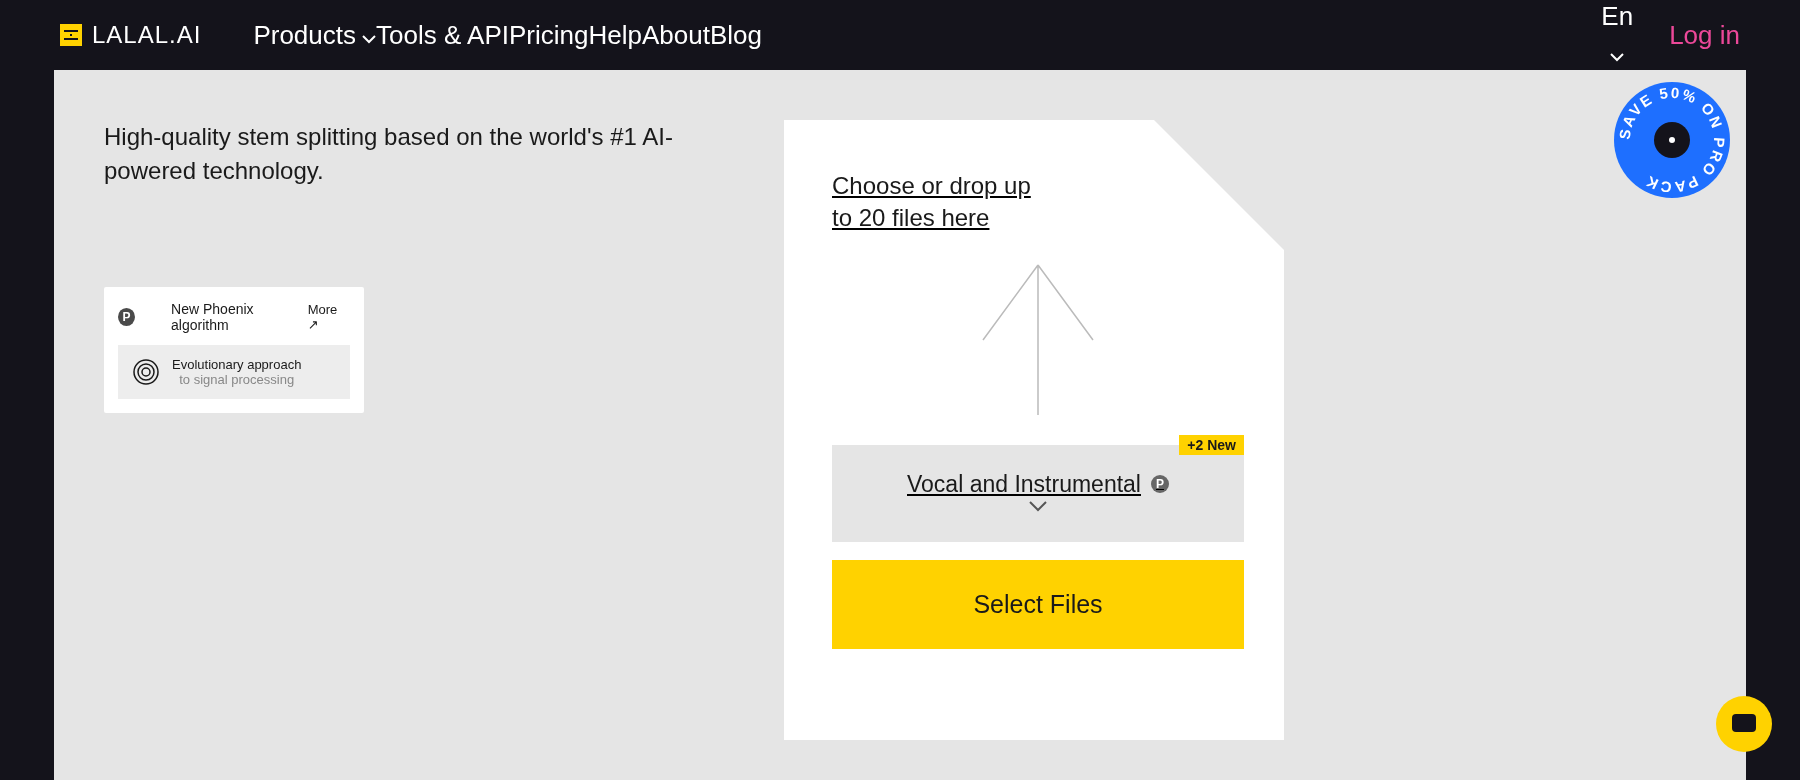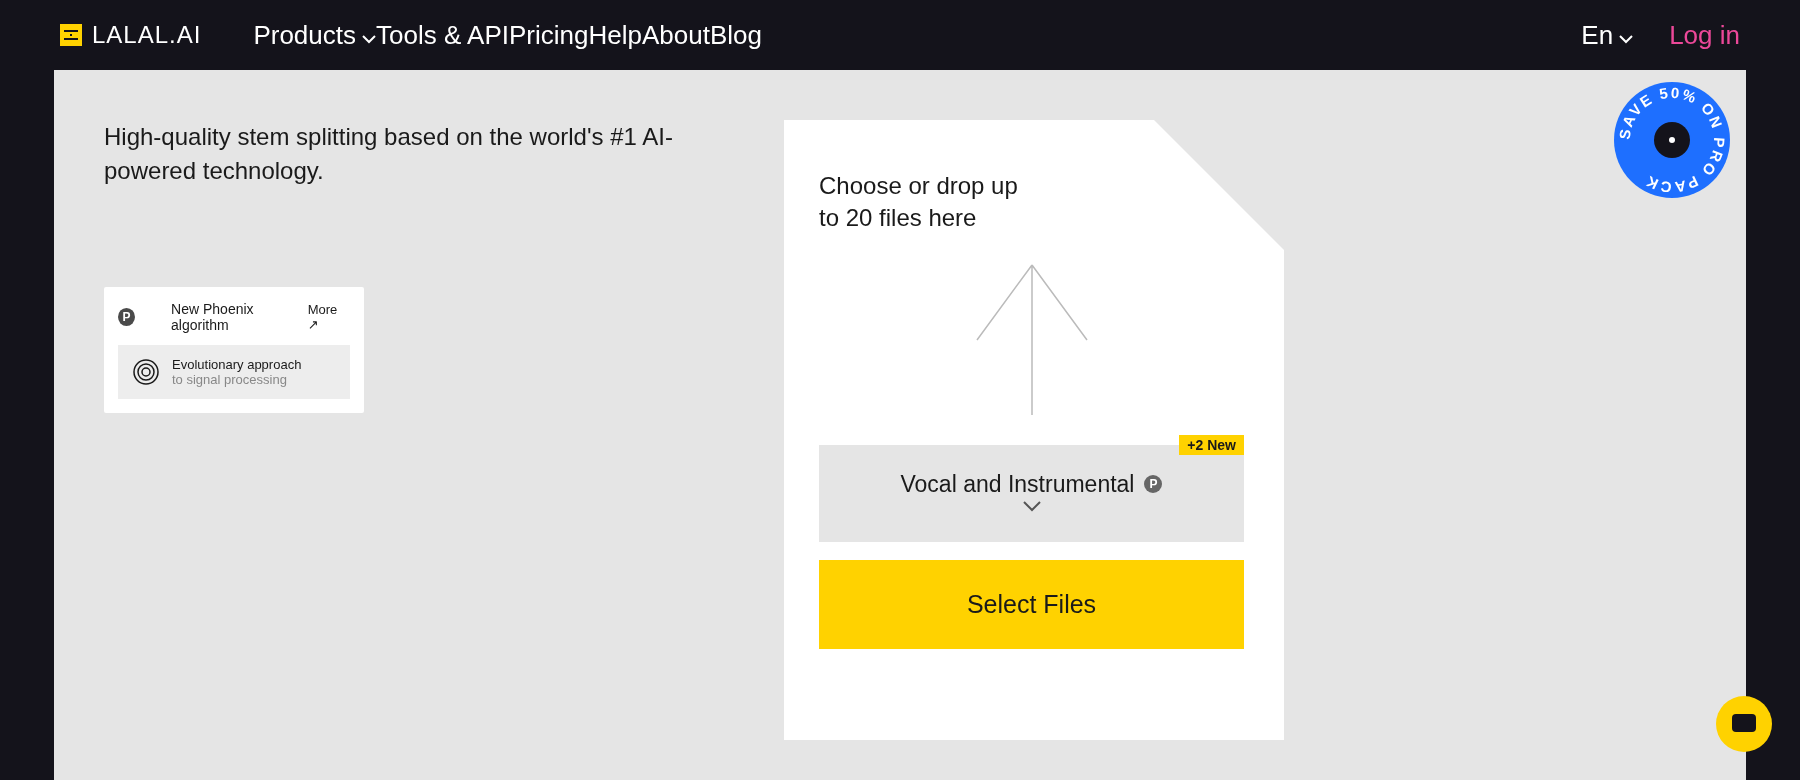--- a/index.html
+++ b/index.html
@@ -60,20 +60,21 @@
       align-items: center;
       gap: 36px;
     }
     .lang-selector {
       color: #fff;
       font-size: 26px;
       display: flex;
       align-items: center;
       gap: 6px;
       cursor: pointer;
+      flex-direction: column;
     }
     .login {
       color: #ec4899;
       font-size: 26px;
       cursor: pointer;
     }
     .chevron-down {
       display: inline-block;
     }
     
@@ -154,40 +155,42 @@
       gap: 12px;
     }
     .spiral-icon {
       width: 28px;
       height: 28px;
       flex-shrink: 0;
     }
     .feature-text {
       display: flex;
       flex-direction: column;
+      align-items: center;
     }
     .feature-main {
       font-size: 13px;
       color: #1a1a1a;
     }
     .feature-sub {
       font-size: 13px;
       color: #888;
     }
     
     
     .right-col {
       width: 500px;
       position: relative;
     }
     .upload-card {
       background: #fff;
-      padding: 50px 40px 40px 35px;
+      padding: 50px 40px 40px 48px;
       position: relative;
       height: 620px;
+      text-decoration: underline;
     }
     .upload-card::before {
       content: "";
       position: absolute;
       top: 0;
       right: 0;
       width: 0;
       height: 0;
       border-style: solid;
       border-width: 0 130px 130px 0;

